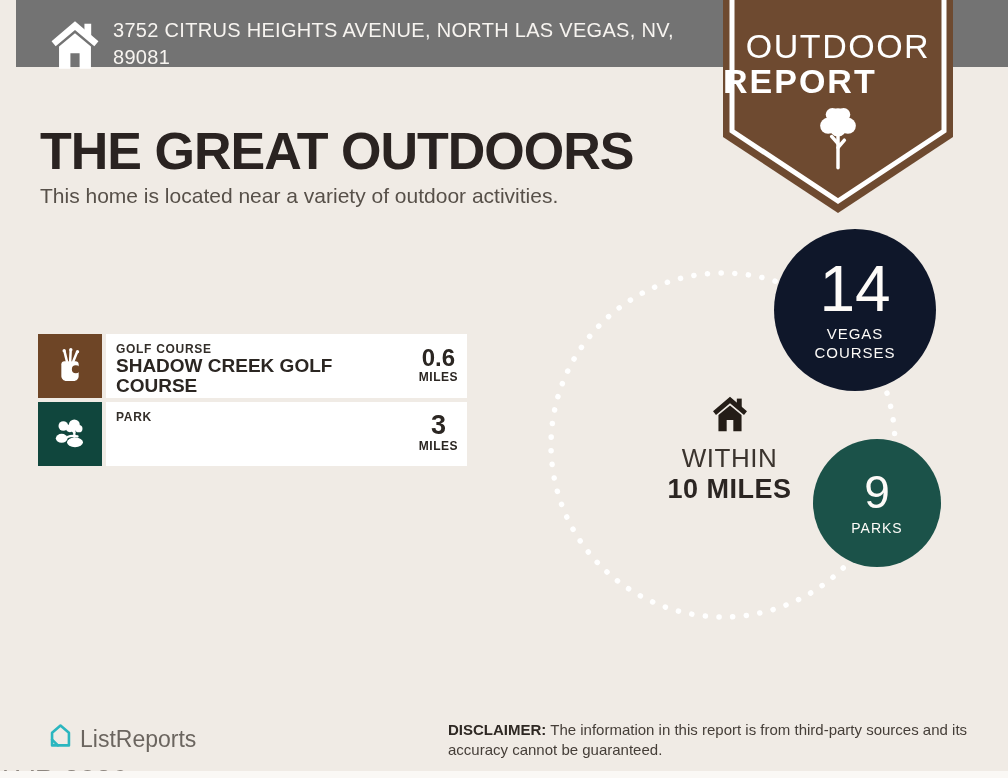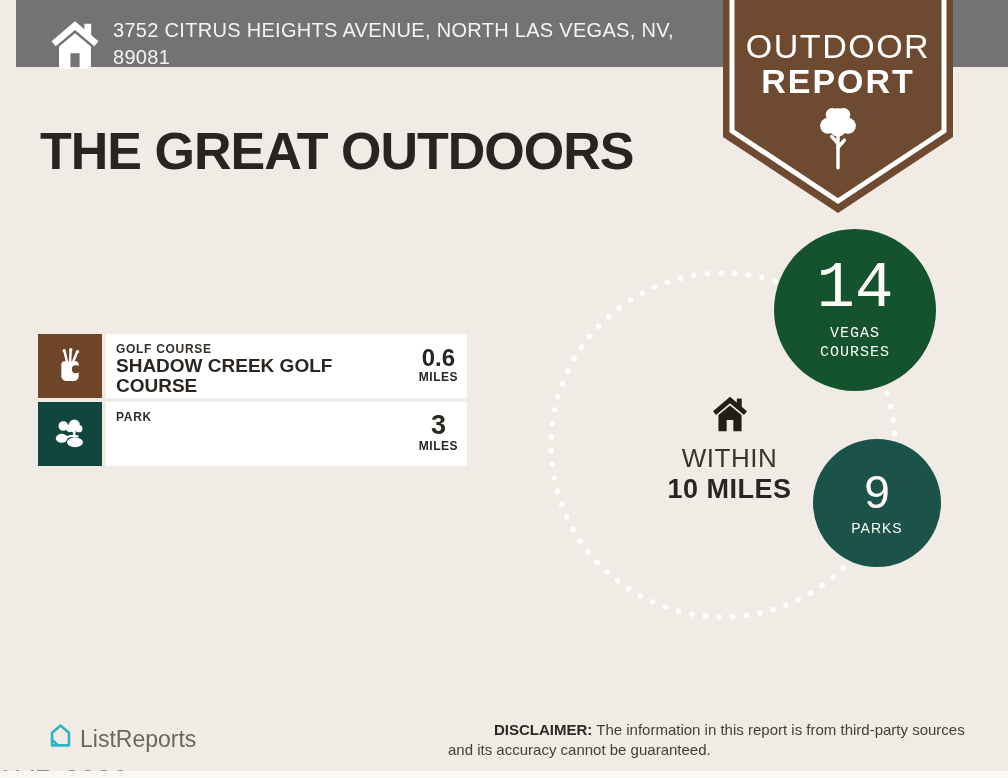--- a/index.html
+++ b/index.html
@@ -12,21 +12,21 @@
   
   .topbar{position:absolute;left:16px;top:0;width:1008px;height:67px;background:#737373;}
   .topbar .home-ic{position:absolute;left:30px;top:16px;width:58px;height:58px;color:#FFFFFF;}
   .addr{position:absolute;left:97px;top:17px;width:610px;color:#F7F4F0;
         font-size:20px;line-height:27px;font-weight:400;letter-spacing:.3px;}
   
   .badge{position:absolute;left:723px;top:0;width:230px;height:213px;z-index:5;}
   .badge svg.shape{position:absolute;left:0;top:0;}
   .badge .b-line1{position:absolute;left:0;top:27px;width:100%;text-align:center;
         color:#FFF;font-size:34px;font-weight:400;letter-spacing:1.5px;}
-  .badge .b-line2{position:absolute;left:0;top:62px;width:100%;text-align:center;
+  .badge .b-line2{position:absolute;left:0;top:62px;width:100%;
         color:#FFF;font-size:34px;font-weight:700;letter-spacing:2px;}
   .badge .tree-ic{position:absolute;left:83px;top:100px;width:64px;height:74px;color:#FFF;}
   
   .title{position:absolute;left:40px;top:121px;color:#2A2321;font-size:52px;
          font-weight:700;letter-spacing:-1px;}
   .subtitle{position:absolute;left:40px;top:184px;color:#575049;font-size:21px;}
   
   .popular-h{position:absolute;left:38px;top:261px;color:#2A2522;font-size:54px;
              font-weight:700;letter-spacing:0;}
   .poi{position:absolute;left:38px;width:430px;height:64px;}
@@ -43,38 +43,38 @@
   .p1 .poi-name{font-size:23px;line-height:24px;top:24px;width:300px;letter-spacing:.2px;}
   .poi-dist{position:absolute;right:9px;top:12px;text-align:center;color:#2B2622;}
   .poi-dist .dv{font-size:24px;font-weight:700;line-height:24px;}
   .poi-dist .du{font-size:12px;font-weight:700;letter-spacing:.5px;}
   .p1 .poi-dist{top:10px;}
   .p1 .poi-dist .dv{font-size:27px;line-height:27px;}
   
   .dotring{position:absolute;left:547px;top:269px;width:352px;height:352px;}
   .stat{position:absolute;border-radius:50%;display:flex;flex-direction:column;
         align-items:center;justify-content:center;color:#FDFBF8;text-align:center;}
-  .stat.golf{left:774px;top:229px;width:162px;height:162px;background:#14532d;font-family:Liberation Mono, monospace;}
+  .stat.golf{left:774px;top:229px;width:162px;height:162px;background:#0f172a;}
   .stat.park{left:813px;top:439px;width:128px;height:128px;background:#1B5249;}
   .stat .sv{font-weight:400;}
   .stat.golf .sv{font-size:64px;line-height:62px;}
   .stat.park .sv{font-size:46px;line-height:46px;}
   .stat .sl{font-size:15px;letter-spacing:1px;line-height:19px;margin-top:4px;}
   .stat.park .sl{font-size:14px;}
   .within{position:absolute;left:637px;top:393px;width:185px;text-align:center;}
   .within .home-ic2{width:44px;height:42px;color:#241D17;display:inline-block;}
   .within .w1{font-size:26px;color:#3B342E;margin-top:4px;letter-spacing:.5px;}
   .within .w2{font-size:27px;color:#2B2522;font-weight:700;letter-spacing:.5px;}
   
   .lr-logo{position:absolute;left:47px;top:722px;width:27px;height:27px;}
   .brand{position:absolute;left:80px;top:726px;font-size:23px;color:#6B655F;}
   .watermark{position:absolute;left:2px;top:743px;font-size:27px;color:#8D867F;letter-spacing:1px;margin-top:22px;}
   .disclaimer{position:absolute;left:448px;top:720px;width:535px;font-size:15px;
               line-height:20px;color:#453E38;}
-  .disclaimer b{color:#2E2823;margin-left:46px;}
+  .disclaimer b{color:#2E2823;}
   .bottomstrip{position:absolute;left:0;top:771px;width:1008px;height:7px;background:#FAF8F5;}
 </style>
 </head>
 <body>
 
 <div class="canvas">
 
   <div class="topbar">
     <svg class="home-ic" viewBox="0 0 24 24">
       <rect x="15.9" y="3.2" width="2.8" height="5" fill="currentColor"></rect>
@@ -102,20 +102,21 @@
       </g>
       <g stroke="#FFFFFF" fill="none" stroke-width="1.3" stroke-linecap="round">
         <path d="M12 10.5 V24.5"></path>
         <path d="M12 15.5 L9.6 12.8"></path>
         <path d="M12 17 L14.4 14.2"></path>
       </g>
     </svg>
   </div>
 
   <div class="title">THE GREAT OUTDOORS</div>
+  <div class="subtitle">This home is located near a variety of outdoor activities.</div>
 
 
   <div class="poi p0">
     <div class="poi-ic golf">
       <svg width="40" height="40" viewBox="0 0 24 24">
         <path fill="#FFF" d="M8.6 9.2 c-1 0-1.8.8-1.8 1.8 v7 c0 1.7 1.4 3 3 3 h4.4 c1.7 0 3-1.3 3-3 v-7 c0-1-.8-1.8-1.8-1.8 z"></path>
         <path fill="#6E4526" d="M15.5 11.5 a2.4 2.4 0 0 1 0 4.8 a2.4 2.4 0 0 1 0 -4.8"></path>
         <g stroke="#FFF" stroke-width="1.5" fill="none" stroke-linecap="round">
           <path d="M10.1 9 L8.7 3.2"></path>
           <path d="M12.1 9 L12.4 2.6"></path>

